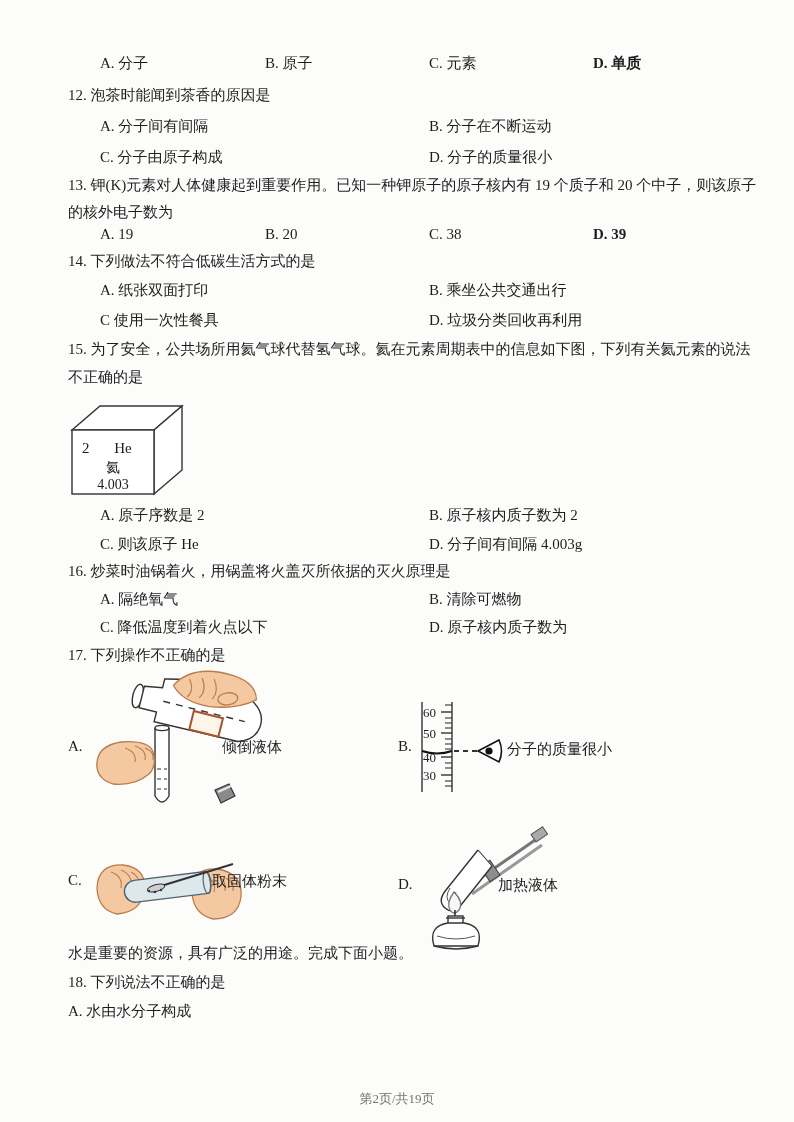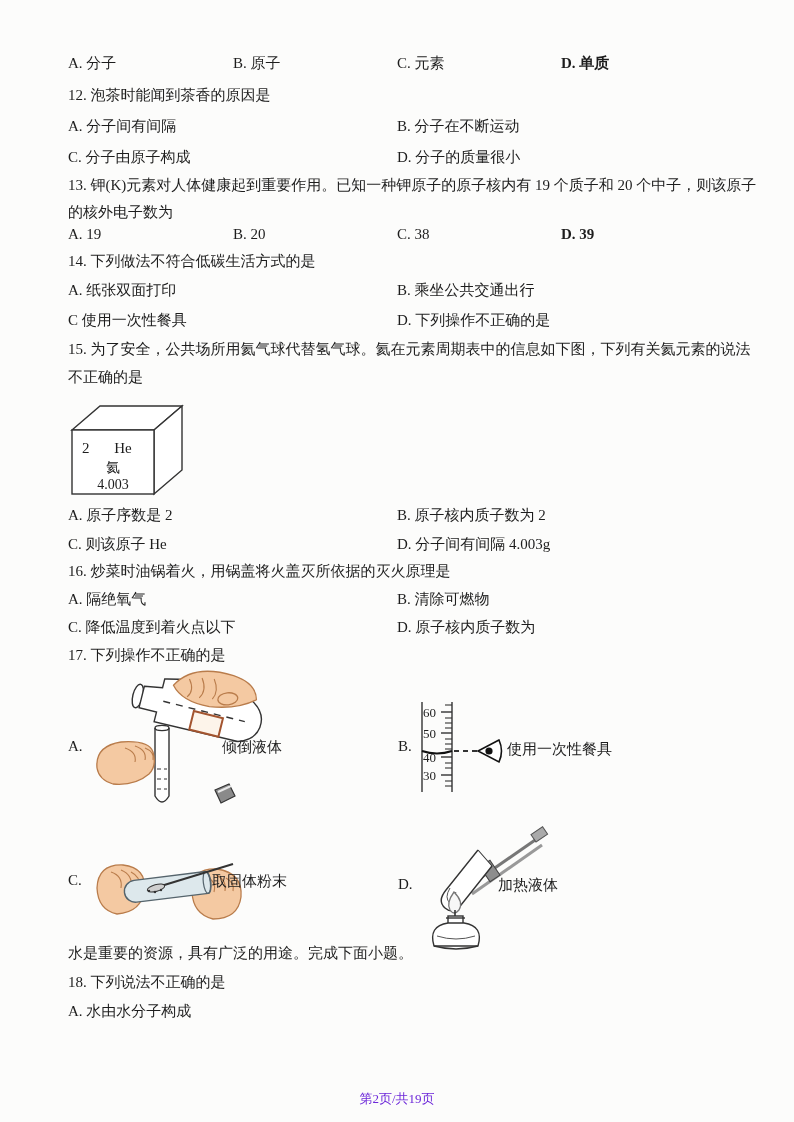--- a/index.html
+++ b/index.html
@@ -7,28 +7,28 @@
     width:794px;height:1122px;
     background:#fcfcfb;
     position:relative;
     overflow:hidden;
     font-family:"Liberation Serif","DejaVu Serif",serif;
     color:#1d1d1d;
     font-size:15px;
   }
   .line{position:absolute;left:68px;width:660px;height:24px;white-space:nowrap;}
   .row{position:absolute;left:68px;width:660px;height:24px;}
-  .opt{position:absolute;top:0;white-space:nowrap;}
+  .opt{position:absolute;top:0;white-space:nowrap;margin-left:32px;}
   .c1{left:0;} .c2{left:165px;} .c3{left:329px;} .c4{left:493px;font-weight:bold;}
   .figletter{position:absolute;white-space:nowrap;}
   .figcaption{position:absolute;white-space:nowrap;}
   .absvg{position:absolute;}
   svg{overflow:visible;}
   svg text{font-family:"Liberation Serif","DejaVu Serif",serif;fill:#1d1d1d;}
-  .footer{position:absolute;top:1090px;left:0;width:794px;text-align:center;font-size:13px;color:#6d28d9;}
+  .footer{position:absolute;top:1090px;left:0;width:794px;text-align:center;font-size:13px;color:#737373;}
   .ink{stroke:#333;fill:none;stroke-width:1.4;}
   .inkfill{stroke:#333;fill:#ffffff;stroke-width:1.4;}
   .skin{fill:#f4c9a2;stroke:#b97c4b;stroke-width:1.3;}
   .skinline{fill:none;stroke:#b97c4b;stroke-width:1.1;}
 </style>
 </head>
 <body>
 
 <div class="row" style="top:54px">
   <span class="opt c1">A. 分子</span>
@@ -56,21 +56,21 @@
   <span class="opt c4">D. 39</span>
 </div>
 
 <div class="line" style="top:252px">14. 下列做法不符合低碳生活方式的是</div>
 <div class="row" style="top:281px">
   <span class="opt c1">A. 纸张双面打印</span>
   <span class="opt c3">B. 乘坐公共交通出行</span>
 </div>
 <div class="row" style="top:311px">
   <span class="opt c1">C 使用一次性餐具</span>
-  <span class="opt c3">D. 下列操作不正确的是</span>
+  <span class="opt c3">D. 垃圾分类回收再利用</span>
 </div>
 
 <div class="line" style="top:340px">15. 为了安全，公共场所用氦气球代替氢气球。氦在元素周期表中的信息如下图，下列有关氦元素的说法</div>
 <div class="line" style="top:368px">不正确的是</div>
 
 <svg class="absvg" style="left:66px;top:400px" width="124" height="100" viewBox="0 0 124 100">
   <polygon points="6,30 34,6 116,6 88,30" class="inkfill"></polygon>
   <polygon points="88,30 116,6 116,70 88,94" class="inkfill"></polygon>
   <rect x="6" y="30" width="82" height="64" class="inkfill"></rect>
   <text x="16" y="53" font-size="15">2</text>
@@ -165,21 +165,21 @@
   </g>
 
   <path d="M7,49 Q22,54 37,49" stroke="#111" stroke-width="2.2" fill="none"></path>
 
   <line x1="39" y1="49" x2="63" y2="49" stroke="#333" stroke-width="2" stroke-dasharray="5 4"></line>
   <g>
     <path d="M84,38 L63,49 L84,60 Q89,49 84,38 Z" fill="#ffffff" stroke="#111" stroke-width="1.6"></path>
     <circle cx="74" cy="49" r="3.6" fill="#111"></circle>
   </g>
 </svg>
-<span class="figcaption" style="left:507px;top:740px">使用一次性餐具</span>
+<span class="figcaption" style="left:507px;top:740px">分子的质量很小</span>
 
 <span class="figletter" style="left:68px;top:872px">C.</span>
 <svg class="absvg" style="left:95px;top:846px" width="150" height="85" viewBox="0 0 150 85">
 
   <g>
     <path d="M2,42 Q3,18 28,19 Q52,22 49,44 Q47,66 22,68 Q3,64 2,42 Z" class="skin"></path>
     <path d="M16,26 q12,4 10,16 M26,24 q12,5 10,17 M36,26 q10,5 8,15" class="skinline"></path>
   </g>
 
   <g>

